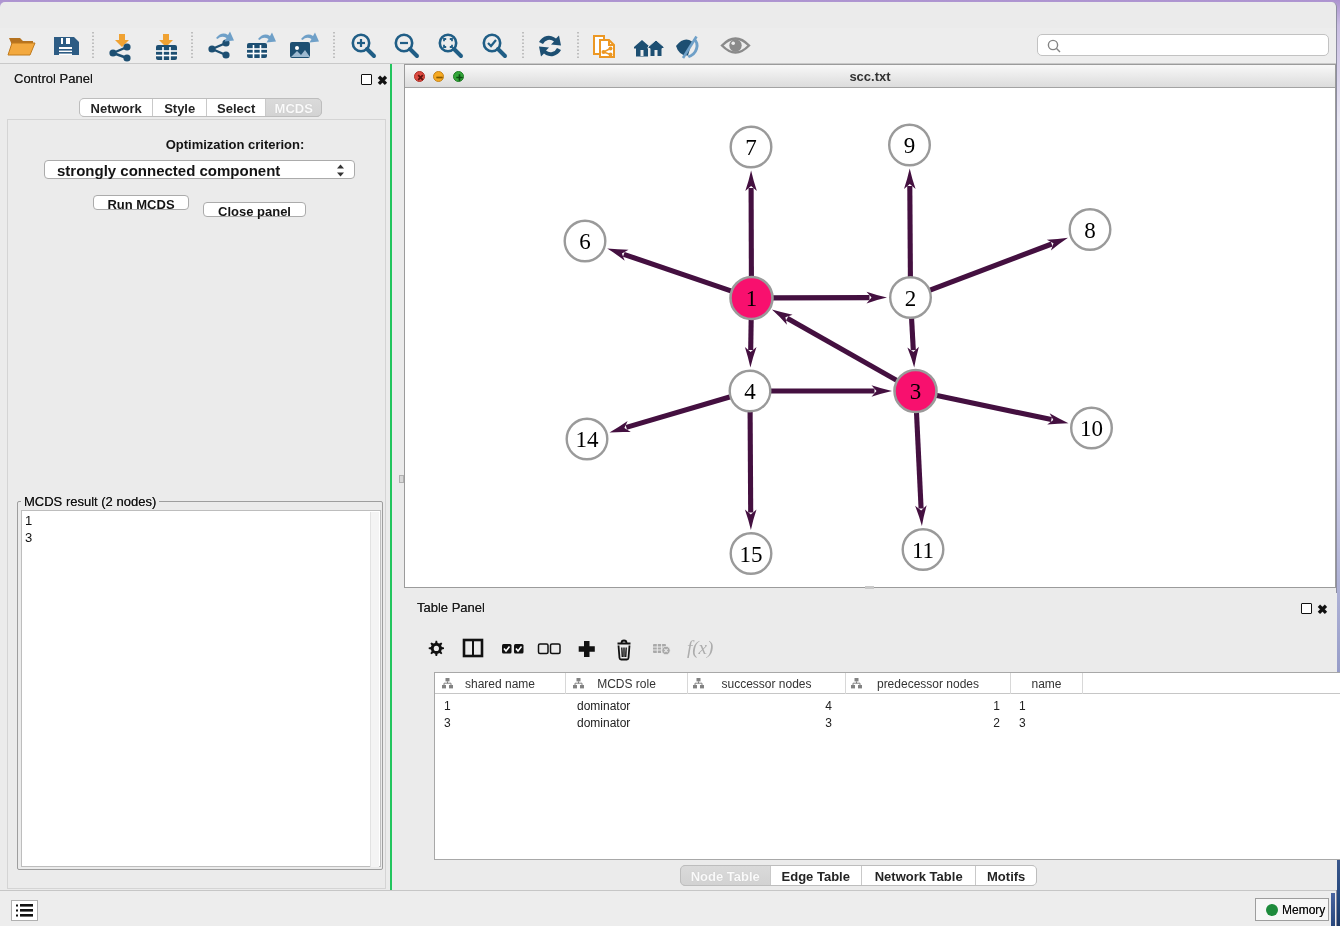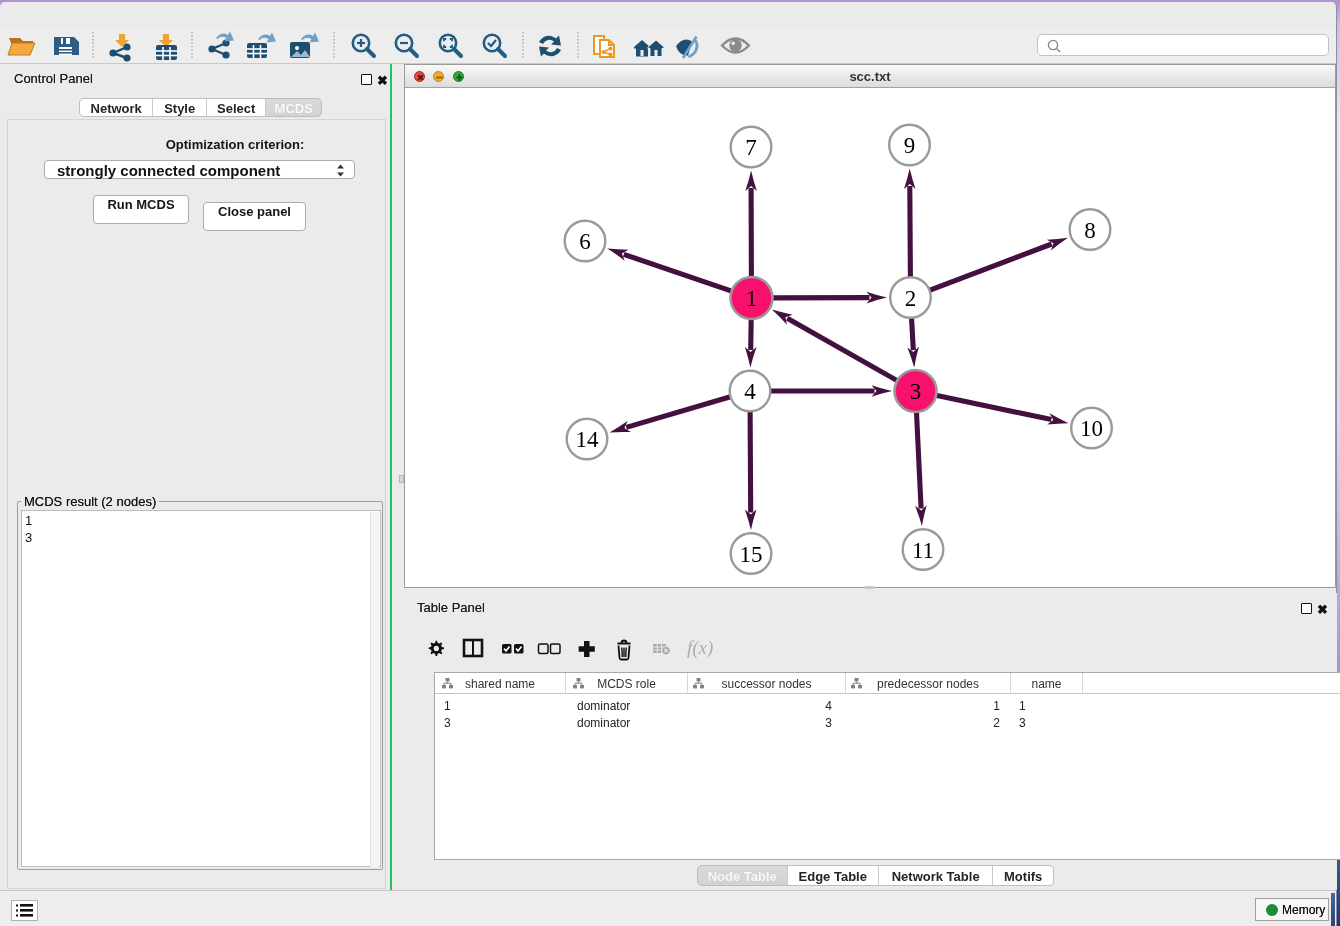--- a/index.html
+++ b/index.html
@@ -19,21 +19,21 @@
 #cpanel .hdr{position:absolute;left:14px;top:7px;font-size:13px;color:#1c1c1c;text-shadow:0 0 0.6px #444;}
 .floatbtn{position:absolute;width:11px;height:11px;border:1.5px solid #111;background:#fff;border-radius:1px;}
 .closex{position:absolute;font-size:13px;font-weight:bold;color:#111;line-height:11px;}
 .tabbar{position:absolute;display:flex;border:1px solid #bdbdbd;border-radius:5px;overflow:hidden;background:#a3a3a3;}
 .tab{font-size:13px;font-weight:bold;color:#242424;background:#fff;text-align:center;padding-top:2px;height:19px;border-left:1px solid #c9c9c9;}
 .tab:first-child{border-left:none;}
 .tab.sel{background:linear-gradient(#dadada,#d2d2d2);color:#fafafa;text-shadow:0 0 1px #bbb;}
 #cpcontent{position:absolute;left:7px;top:55px;width:379px;height:770px;border:1px solid #d4d4d4;background:#ebebeb;}
 #optlabel{position:absolute;left:0;top:73px;width:100%;text-align:center;font-size:13px;font-weight:bold;color:#141414;margin-left:40px;}
 #optsel{position:absolute;left:44px;top:96px;width:311px;height:19px;background:#fff;border:1px solid #ababab;border-radius:4px;font-size:15px;font-weight:bold;color:#141414;padding:1px 0 0 12px;}
-.btn{position:absolute;top:131px;height:29px;background:#fff;border:1px solid #ababab;border-radius:4px;font-size:13px;font-weight:bold;color:#141414;text-align:center;padding-top:1px;}
+.btn{position:absolute;top:131px;height:15px;background:#fff;border:1px solid #ababab;border-radius:4px;font-size:13px;font-weight:bold;color:#141414;text-align:center;padding-top:1px;}
 #fieldset{position:absolute;left:17px;top:437px;width:366px;height:369px;border:1px solid #9e9e9e;border-radius:2px;}
 #fieldset .legend{position:absolute;left:3px;top:-8px;background:#ebebeb;padding:0 3px;font-size:13px;color:#111;text-shadow:0 0 0.6px #444;}
 #fieldset .inner{position:absolute;left:3px;top:8px;width:360px;height:357px;background:#fff;border:1px solid #bdbdbd;font-size:13px;color:#111;line-height:17px;padding:1px 0 0 3px;}
 #fieldset .scroll{position:absolute;right:1px;top:1px;width:9px;height:355px;background:#f4f4f4;border-left:1px solid #e2e2e2;}
 
 #netwin{position:absolute;left:404px;top:62px;width:932px;height:524px;border:1px solid #9b9b9b;background:#fff;}
 #nettitle{position:absolute;left:0;top:0;width:100%;height:23px;background:linear-gradient(#f8f8f8,#dcdcdc);border-bottom:1px solid #a3a3a3;}
 #nettitle .t{position:absolute;top:4px;left:0;width:100%;text-align:center;font-weight:bold;font-size:13px;color:#333;}
 .mtl{position:absolute;top:6px;width:11px;height:11px;border-radius:50%;}
 #graph{position:absolute;left:0;top:23px;}
@@ -388,21 +388,21 @@
       <div class="tc" style="left:142px;top:26px;">dominator</div>
       <div class="tc" style="left:300px;top:26px;width:97px;text-align:right;">4</div>
       <div class="tc" style="left:468px;top:26px;width:97px;text-align:right;">1</div>
       <div class="tc" style="left:584px;top:26px;">1</div>
       <div class="tc" style="left:9px;top:43px;">3</div>
       <div class="tc" style="left:142px;top:43px;">dominator</div>
       <div class="tc" style="left:300px;top:43px;width:97px;text-align:right;">3</div>
       <div class="tc" style="left:468px;top:43px;width:97px;text-align:right;">2</div>
       <div class="tc" style="left:584px;top:43px;">3</div>
     </div>
-    <div class="tabbar" style="left:293px;top:272px;width:357px;height:21px;">
+    <div class="tabbar" style="left:276px;top:272px;width:357px;height:21px;">
       <div class="tab sel" style="width:89px;padding-top:3px;">Node Table</div>
       <div class="tab" style="width:92px;padding-top:3px;">Edge Table</div>
       <div class="tab" style="width:115px;padding-top:3px;">Network Table</div>
       <div class="tab" style="width:61px;padding-top:3px;">Motifs</div>
     </div>
   </div>
   <div id="statusbar">
     <div id="listbtn"><svg width="17" height="13" viewBox="0 0 17 13" style="margin:3px 0 0 4px;">
           <g fill="#111">
             <rect x="0" y="0.5" width="2" height="2"></rect>

